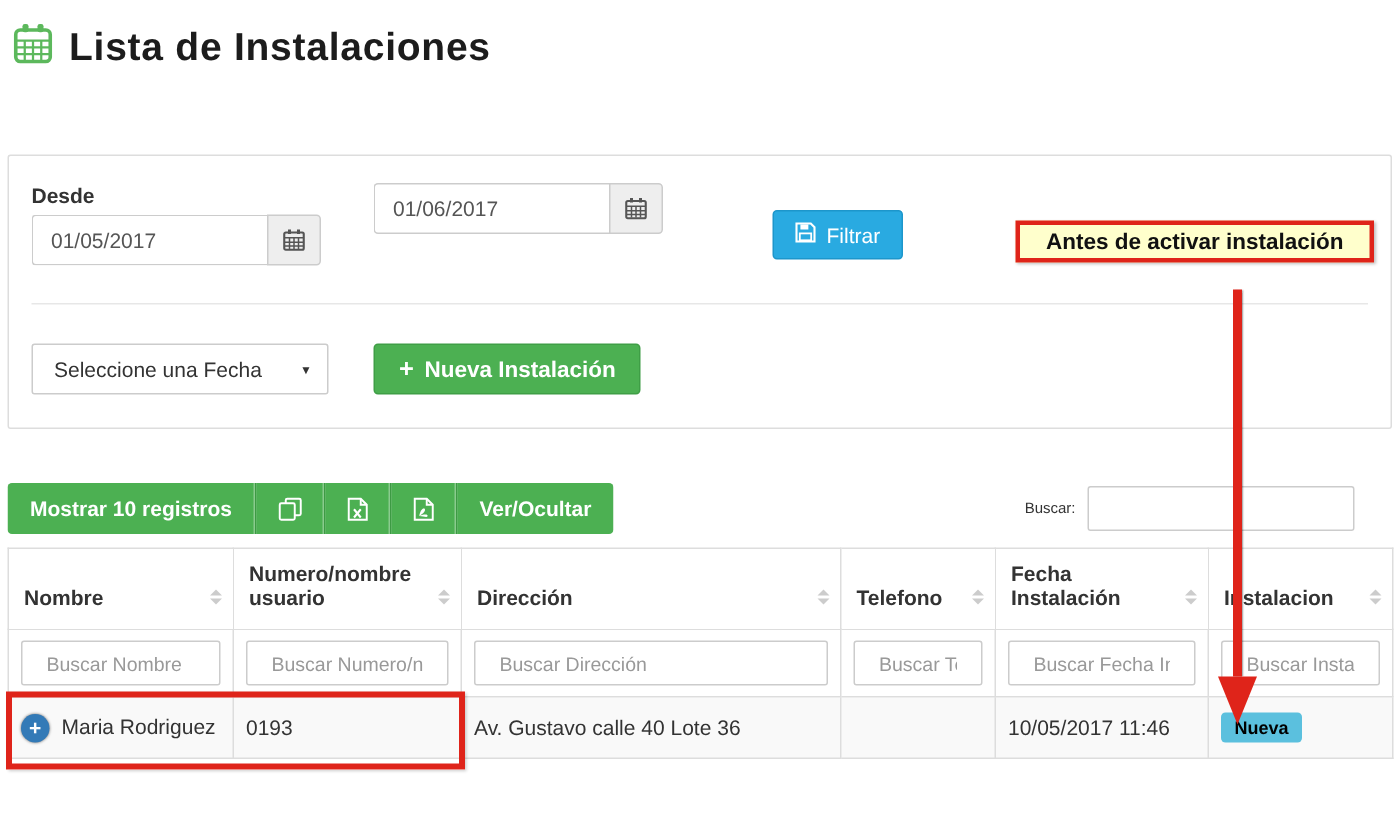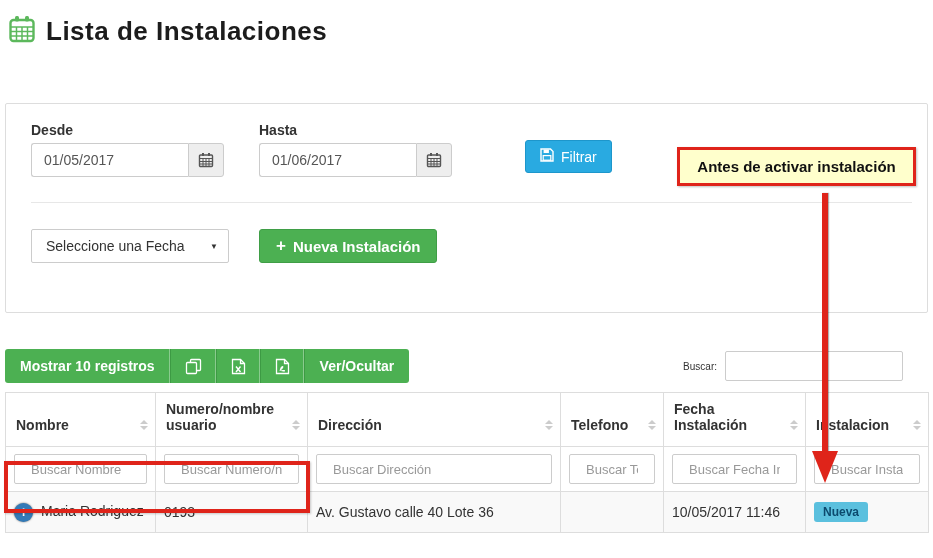--- a/index.html
+++ b/index.html
@@ -6,21 +6,21 @@
   html,body { width:933px; height:558px; overflow:hidden; background:#fff;
     font-family:"Liberation Sans","DejaVu Sans",sans-serif; color:#333; }
   .page { position:relative; width:933px; height:558px; }
 
   
   .hdr { display:flex; align-items:center; gap:10px; padding:14px 0 0 8px; height:48px; }
   .hdr h1 { font-size:26px; font-weight:700; color:#1c1c1c; letter-spacing:.5px; }
 
   
   .panel { margin:55px 5px 0 5px; border:1px solid #ddd; border-radius:2px;
-    padding:18px 15px 20px 25px; height:210px; }
+    padding:18px 15px 20px 15px; height:183px; }
   .prow1 { display:flex; gap:35px; }
   .field label { display:block; font-size:14px; font-weight:700; color:#333; margin-bottom:5px; }
   .igroup { display:flex; width:193px; height:34px; }
   .igroup input { flex:1; min-width:0; border:1px solid #ccc; border-right:none;
     padding:0 12px; font-size:14px; color:#555; background:#fff; border-radius:3px 0 0 3px; }
   .igroup .addon { width:36px; background:#eee; border:1px solid #ccc; border-radius:0 3px 3px 0;
     display:flex; align-items:center; justify-content:center; cursor:pointer; }
   .btn-filtrar { margin-left:38px; margin-top:18px; height:33px; padding:0 14px;
     background:#29aae1; border:1px solid #1d96cb; border-radius:3px; color:#fff;
     font-size:14px; display:flex; align-items:center; gap:7px; cursor:pointer; }
@@ -58,25 +58,25 @@
   .sort .down { border-top:4px solid #ccc; }
   tr.filter-row td { padding:7px 8px; }
   tr.filter-row input { width:100%; height:30px; border:1px solid #ccc; border-radius:2px;
     padding:0 16px; font-size:13px; color:#555; }
   tr.filter-row input::placeholder { color:#999; opacity:1; }
   tbody td { padding:10px 8px; color:#333; background:#fff; }
   tbody tr.odd td { background:#f9f9f9; }
   .expand-circle { display:inline-block; width:19px; height:19px; border-radius:50%;
     background:#337ab7; color:#fff; font-size:14px; font-weight:700; line-height:19px;
     text-align:center; margin-right:8px; vertical-align:middle; box-shadow:0 0 2px #666; cursor:pointer; }
-  .badge-info { display:inline-block; background:#5bc0de; color:#0c4a6e; font-size:12px;
+  .badge-info { display:inline-block; background:#5bc0de; color:#000000; font-size:12px;
     font-weight:700; padding:3px 9px; border-radius:3px; cursor:pointer; }
 
   
-  .annotation { position:absolute; left:677px; top:147px; width:239px; height:39px;
+  .annotation { position:absolute; left:677px; top:147px; width:239px; height:28px;
     background:#ffffcc; border:3px solid #df241a; display:flex; align-items:center;
     justify-content:center; font-size:15px; font-weight:700; color:#111; z-index:30;
     box-shadow:1px 1px 2px rgba(0,0,0,.25); }
   .arrow-line { position:absolute; left:822px; top:193px; width:6px; height:258px;
     background:#df241a; z-index:25; box-shadow:1px 0 1px rgba(0,0,0,.3); }
   .arrow-head { position:absolute; left:812px; top:451px; width:0; height:0;
     border-left:13px solid transparent; border-right:13px solid transparent;
     border-top:32px solid #df241a; z-index:25; }
   .highlight-rect { position:absolute; left:4px; top:461px; width:306px; height:52px;
     border:4px solid #df241a; z-index:24; pointer-events:none; box-shadow:1px 1px 2px rgba(0,0,0,.2); }
@@ -122,21 +122,20 @@
                   <line x1="8" y1="6.5" x2="8" y2="14"></line>
                   <line x1="11" y1="6.5" x2="11" y2="14"></line>
                 <line x1="2" y1="9.5" x2="14" y2="9.5"></line>
                   <line x1="2" y1="12" x2="14" y2="12"></line>
                 </g>
             </svg>
           </span>
         </div>
       </div>
       <div class="field">
-        <label>Hasta</label>
         <div class="igroup">
           <input type="text" value="01/06/2017" style="">
           <span class="addon">
             <svg width="16" height="16" viewBox="0 0 16 16">
               <rect x="1.5" y="3" width="13" height="11.5" rx="1" fill="none" stroke="#555" stroke-width="1.4"></rect>
               <rect x="4" y="1" width="2" height="3" fill="#555"></rect>
                 <rect x="10" y="1" width="2" height="3" fill="#555"></rect>
               <g stroke="#555" stroke-width="1">
                   <line x1="2" y1="6.5" x2="14" y2="6.5"></line>
                 <line x1="5" y1="6.5" x2="5" y2="14"></line>

